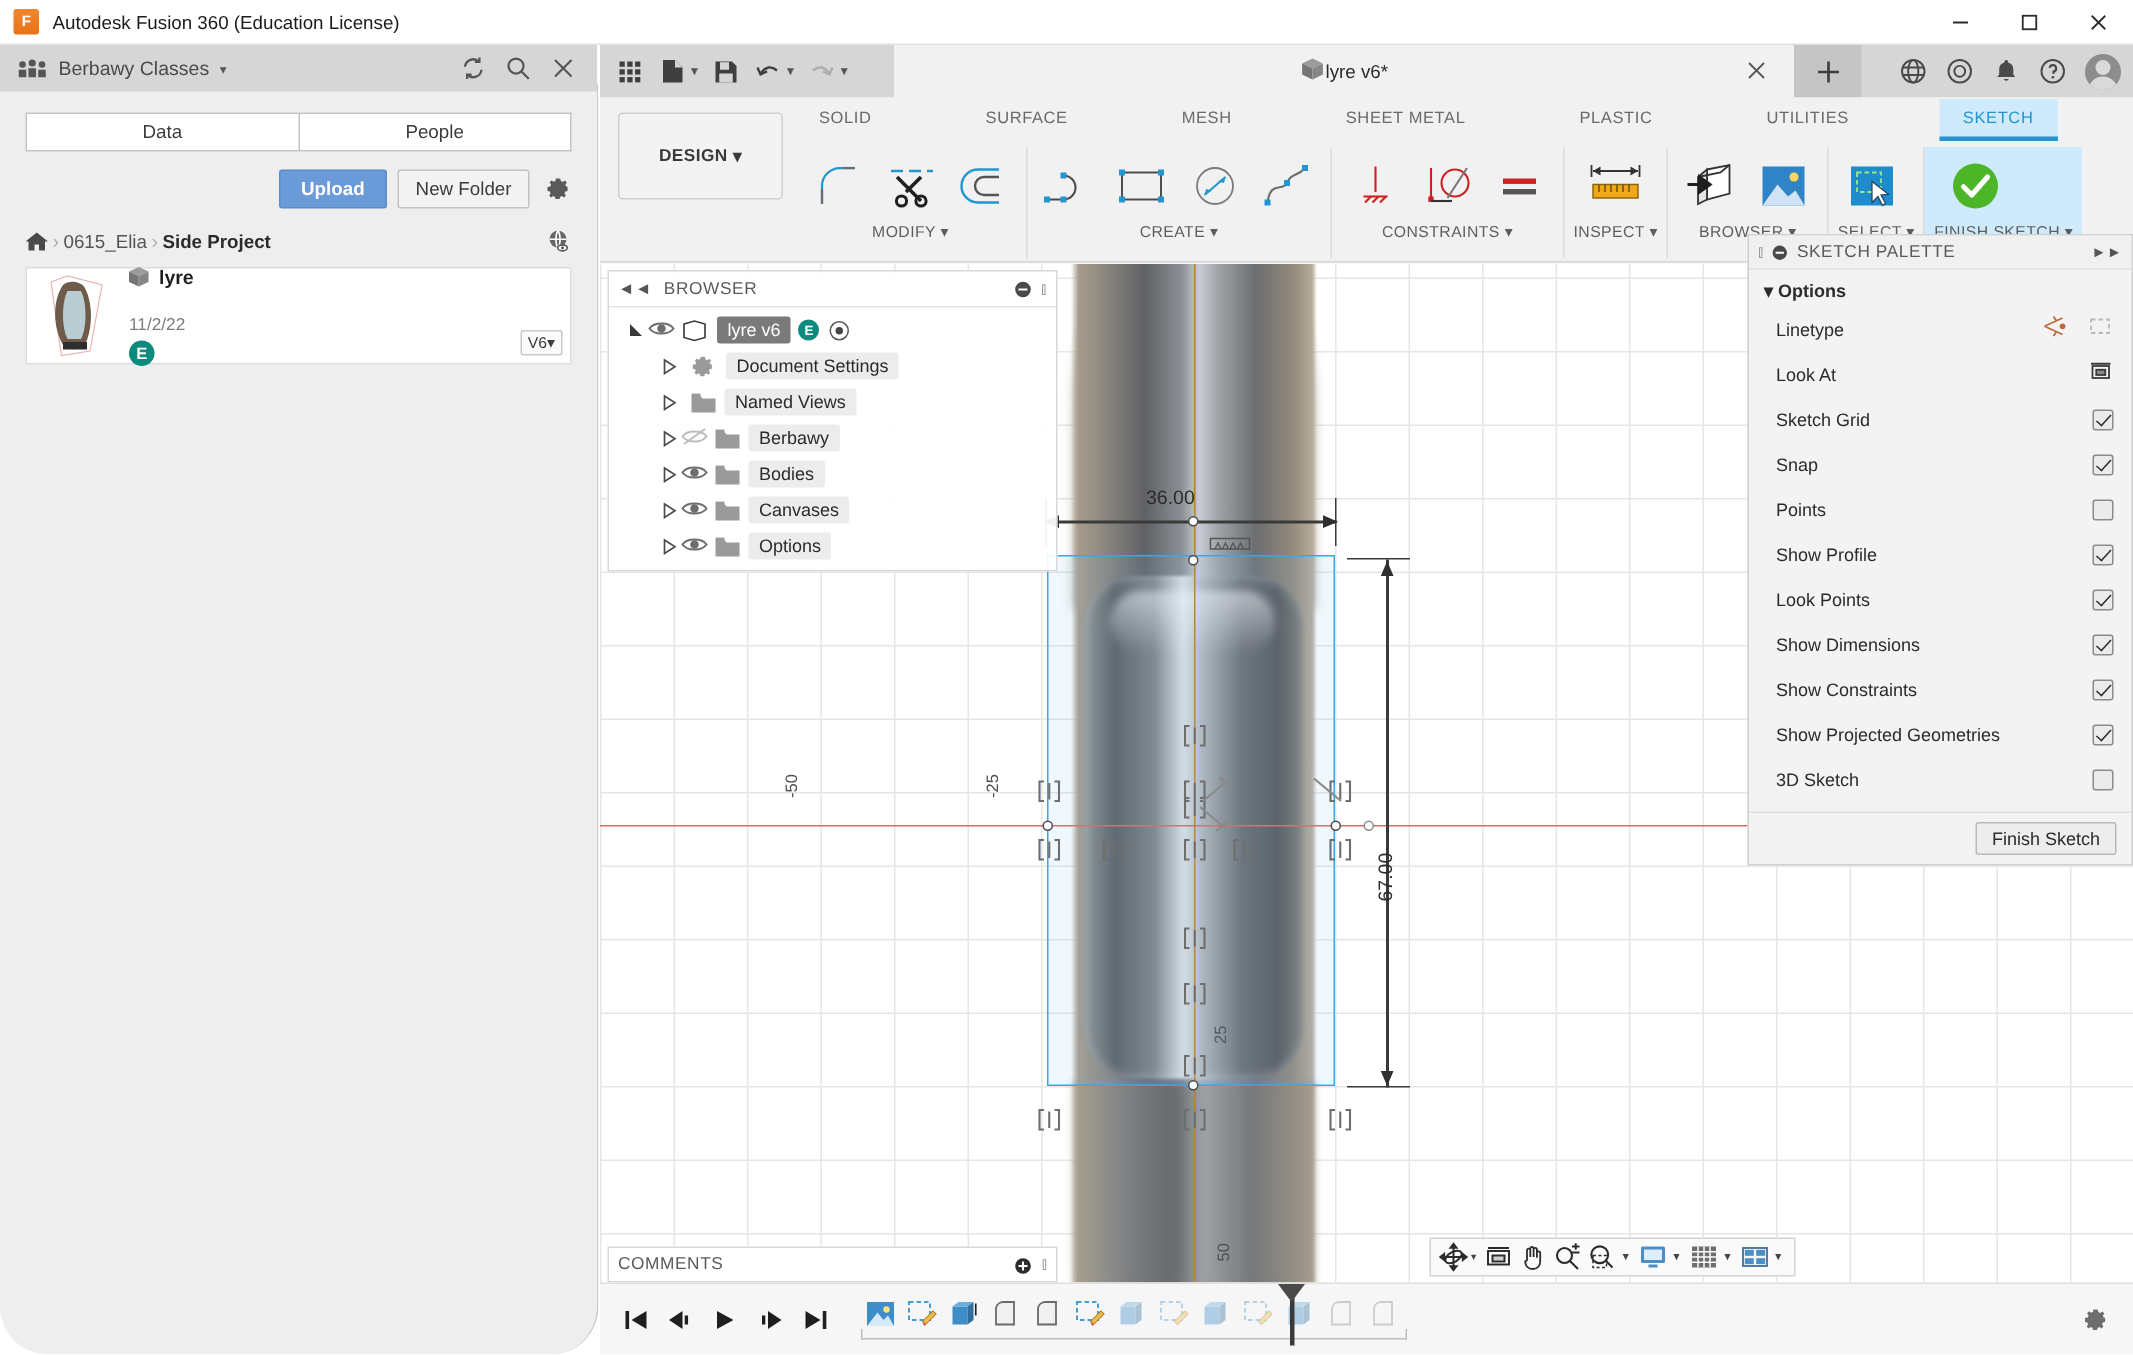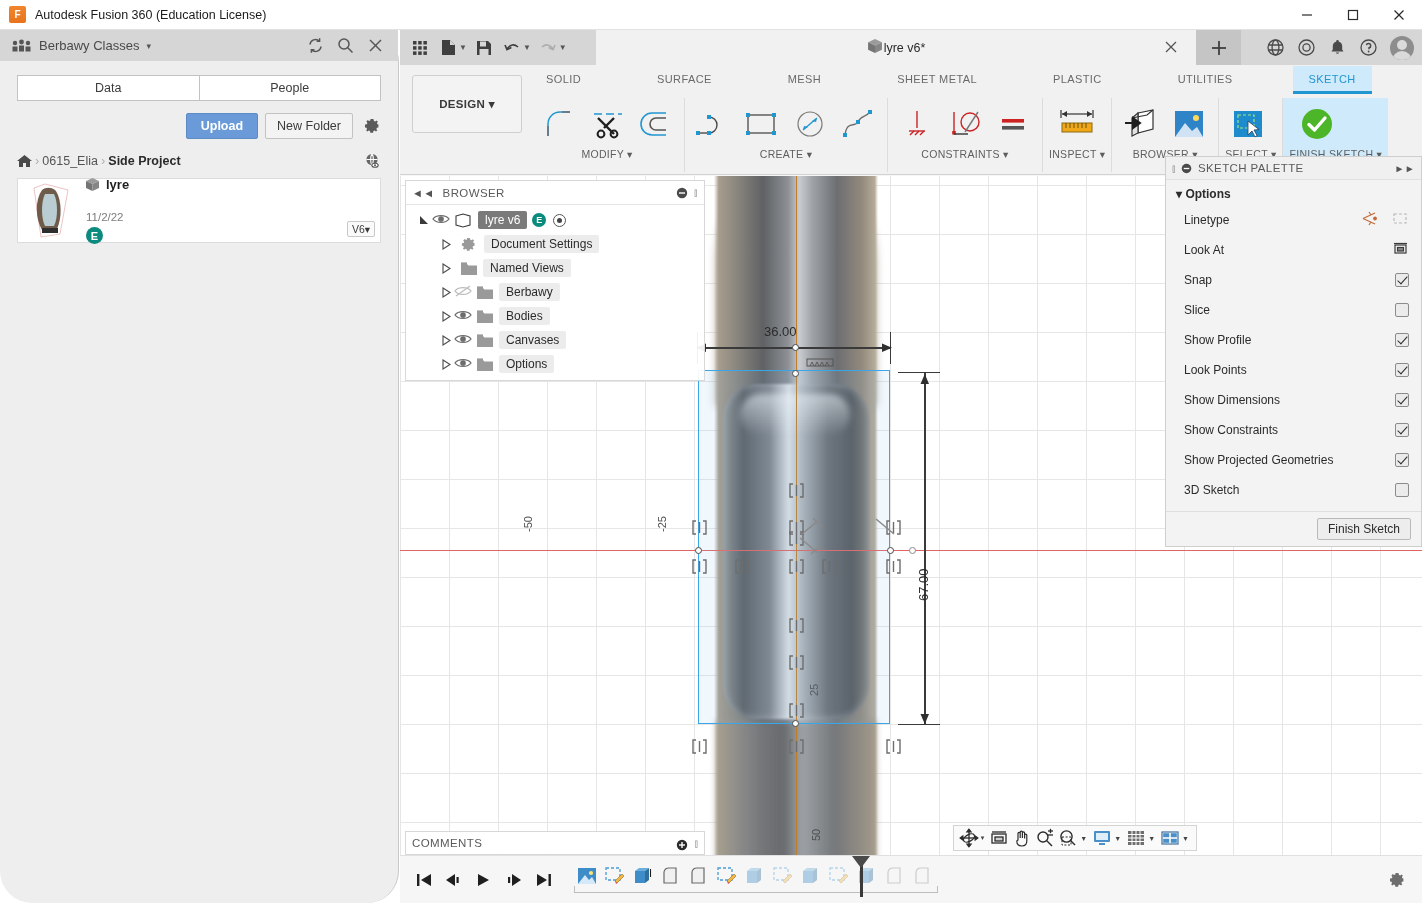--- a/index.html
+++ b/index.html
@@ -1309,30 +1309,36 @@
             <span>
               <svg width="17" height="15" viewBox="0 0 17 15" fill="none" stroke="#3a3a3a" stroke-width="1.2">
                 <rect x="3" y="4" width="11" height="8"></rect>
                   <line x1="2" y1="2.5" x2="15" y2="2.5"></line>
                   <rect x="5.5" y="6.5" width="6" height="3.5" fill="#8a8a8a"></rect>
               </svg>
             </span>
           </span>
         </div>
 
+        <div class="pal-row">
+          <span class="pal-label">Sketch Grid</span>
+          <span class="pal-ctl">
+            <span class="chk on"></span>
+          </span>
+        </div>
 
         <div class="pal-row">
           <span class="pal-label">Snap</span>
           <span class="pal-ctl">
             <span class="chk on"></span>
           </span>
         </div>
 
         <div class="pal-row">
-          <span class="pal-label">Slice</span>
+          <span class="pal-label">Points</span>
           <span class="pal-ctl">
             <span class="chk"></span>
           </span>
         </div>
 
         <div class="pal-row">
           <span class="pal-label">Show Profile</span>
           <span class="pal-ctl">
             <span class="chk on"></span>
           </span>

